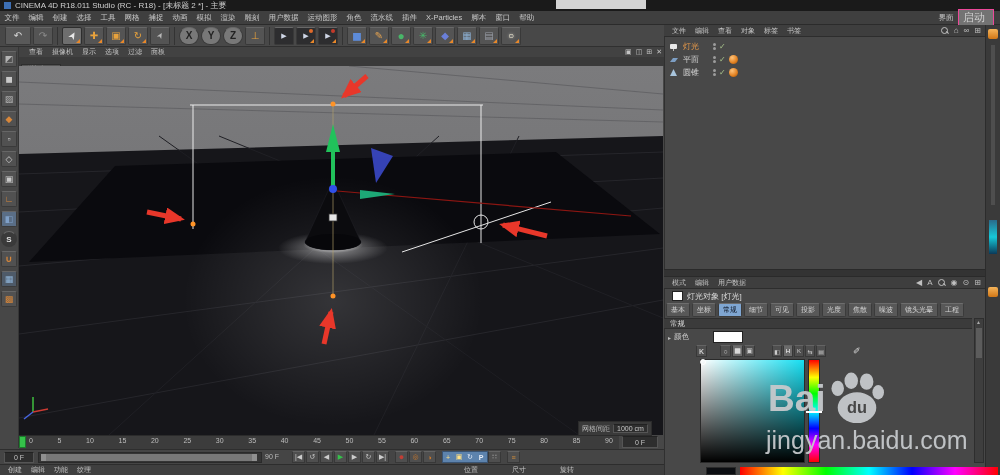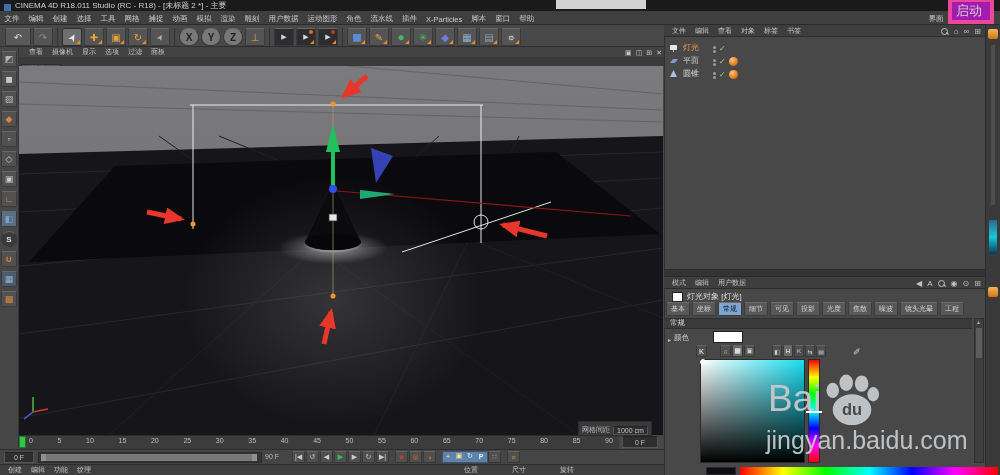--- a/index.html
+++ b/index.html
@@ -1,19 +1,19 @@
 <!DOCTYPE html>
 <html><head>
 <meta charset="utf-8">
 <style>
   html,body{margin:0;padding:0}
   body{width:1000px;height:475px;overflow:hidden;background:#474747;
        font-family:"Liberation Sans","DejaVu Sans",sans-serif;position:relative;color:#c8c8c8}
   .abs{position:absolute}
-  .bar{display:flex;align-items:flex-end}
+  .bar{display:flex;align-items:center}
   .mi{font-size:7.5px;color:#c9c9c9;padding:0 4.5px;white-space:nowrap;cursor:default}
   .smi{font-size:7px;color:#c3c3c3;margin-right:9px;white-space:nowrap}
   .tbtn{position:relative;width:20px;height:18px;margin:0 1px;background:#545454;border:1px solid #393939;
         border-top-color:#686868;color:#d8d8d8;font-size:10px;display:flex;align-items:center;
         justify-content:center;border-radius:2px;box-sizing:border-box}
   .tbtn.on{background:#6e6e6e;border-color:#2e2e2e}
   .tbtn.dark{background:#2d2d2f;color:#cfd6e6;font-size:7px}
   .dd::after{content:"";position:absolute;right:1px;bottom:1px;border-left:4px solid transparent;border-bottom:4px solid #e8882a}
   .sep{width:1px;height:18px;background:#333;margin:0 3px}
   .ltbtn{width:16px;height:16px;margin:2px 1px;background:#515151;border:1px solid #3a3a3a;border-top-color:#666;
@@ -61,21 +61,21 @@
   <span class="mi">运动图形</span>
   <span class="mi">角色</span>
   <span class="mi">流水线</span>
   <span class="mi">插件</span>
   <span class="mi">X-Particles</span>
   <span class="mi">脚本</span>
   <span class="mi">窗口</span>
   <span class="mi">帮助</span>
   <span style="flex:1"></span>
   <span class="mi">界面</span>
-  <span style="font-size:13px;color:#d0d0d0;background:#a21caf;border:4px solid #ec4899;padding:0 8px 0 4px;margin-right:6px">启动</span>
+  <span style="font-size:11px;color:#d0d0d0;background:#737373;border:1px solid #ec4899;padding:0 8px 0 4px;margin-right:6px">启动</span>
 </div>
 
 <div class="abs bar" style="left:0;top:25px;width:1000px;height:22px;background:#484848;border-bottom:1px solid #303030;box-sizing:border-box;padding-left:4px">
   <span class="tbtn" style="width:26px;background:#595959">
       <span>↶</span>
     </span>
   <span class="tbtn" style="color:#8a8a8a">
       <span>↷</span>
     </span>
   <span class="sep"></span>
@@ -490,21 +490,21 @@
 
 <div class="abs" style="left:700px;top:359px;width:105px;height:104px;background-color:#17dff2;background-image:linear-gradient(to bottom,rgba(0,0,0,0),#000),linear-gradient(to right,#fff,rgba(255,255,255,0));border:1px solid #2a2a2a;box-sizing:border-box"></div>
 <div class="abs" style="left:700px;top:359px;width:6px;height:6px;border:1.5px solid #fff;border-radius:50%;background:transparent;box-sizing:border-box"></div>
 <div class="abs" style="left:808px;top:359px;width:12px;height:104px;background:linear-gradient(to bottom,#f00 0%,#ff0 17%,#0f0 33%,#0ff 50%,#00f 67%,#f0f 83%,#f00 100%);border:1px solid #2a2a2a;box-sizing:border-box"></div>
 <div class="abs" style="left:806px;top:411px;width:16px;height:2px;background:#fff"></div>
 
 <div class="abs" style="left:706px;top:467px;width:30px;height:8px;background:#0c0e12;border:1px solid #2a2a2a;box-sizing:border-box"></div>
 <div class="abs" style="left:740px;top:467px;width:258px;height:8px;background:linear-gradient(to right,#f00,#ff0,#0f0,#0ff,#00f,#f0f,#f00)"></div>
 
 <div class="abs wm bar" style="left:768px;top:370px;height:58px">
-  <span style="font-size:37px;font-weight:normal;line-height:58px">Bai</span>
+  <span style="font-size:37px;font-weight:bold;line-height:58px">Bai</span>
   <svg width="58" height="54" viewBox="0 0 60 56" style="margin:0 2px">
     <g fill="#c6c9cc">
       <ellipse cx="10" cy="17" rx="6.5" ry="8"></ellipse>
       <ellipse cx="24" cy="9" rx="7" ry="8.5"></ellipse>
       <ellipse cx="40" cy="10" rx="7" ry="8.5"></ellipse>
       <ellipse cx="52" cy="21" rx="6" ry="7.5"></ellipse>
       <ellipse cx="30" cy="37" rx="20" ry="16"></ellipse>
     </g>
     <text x="30" y="43" text-anchor="middle" font-size="17" font-weight="bold" fill="#474747">du</text>
   </svg>

